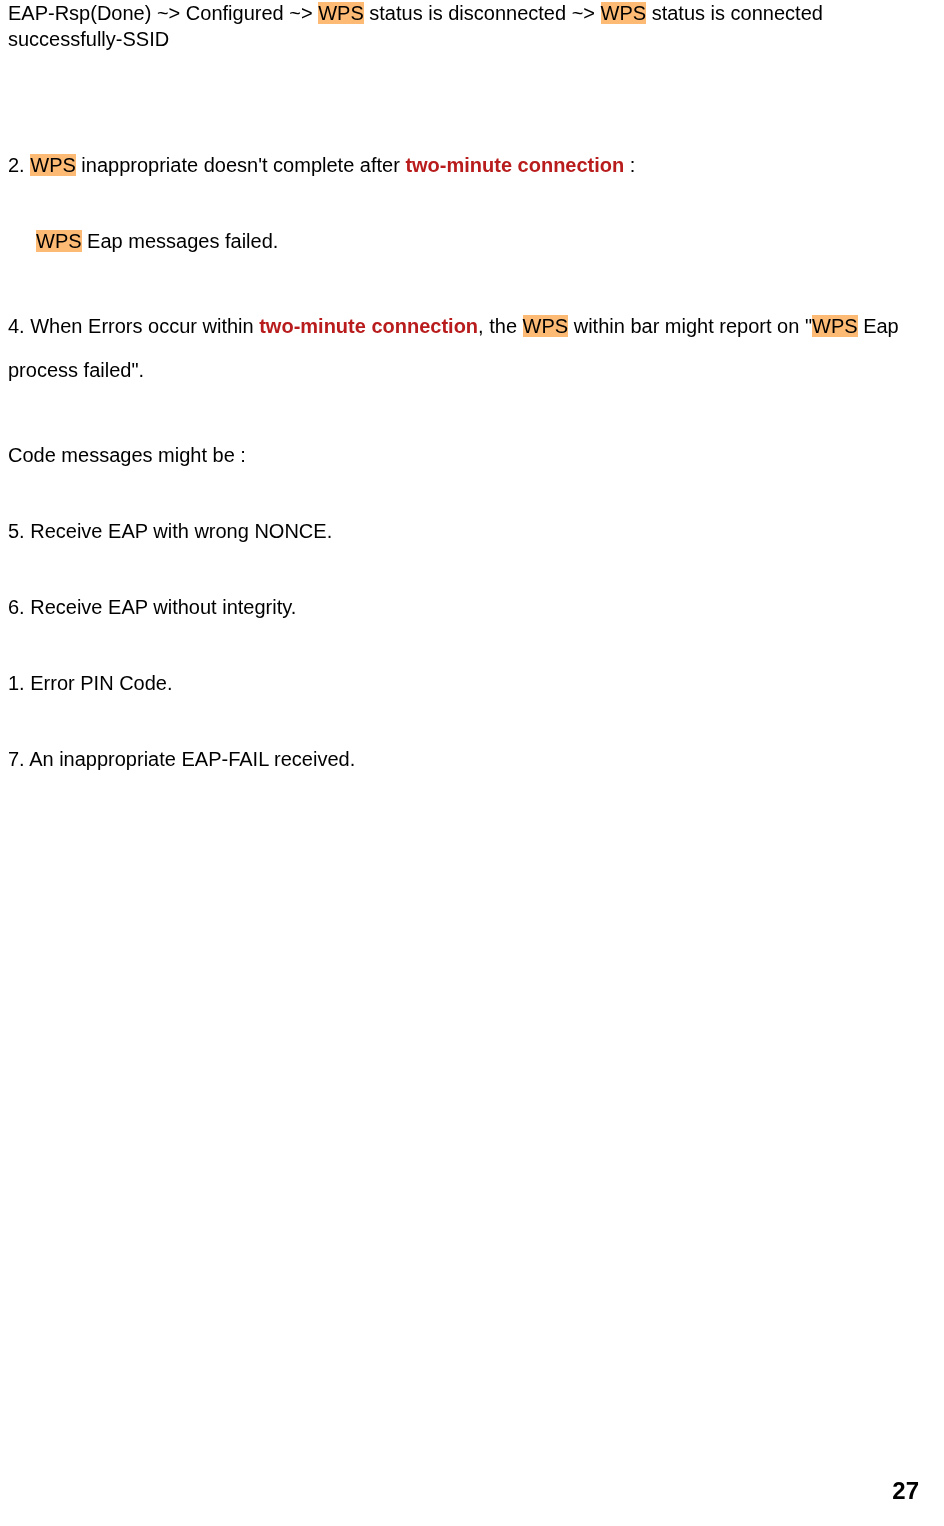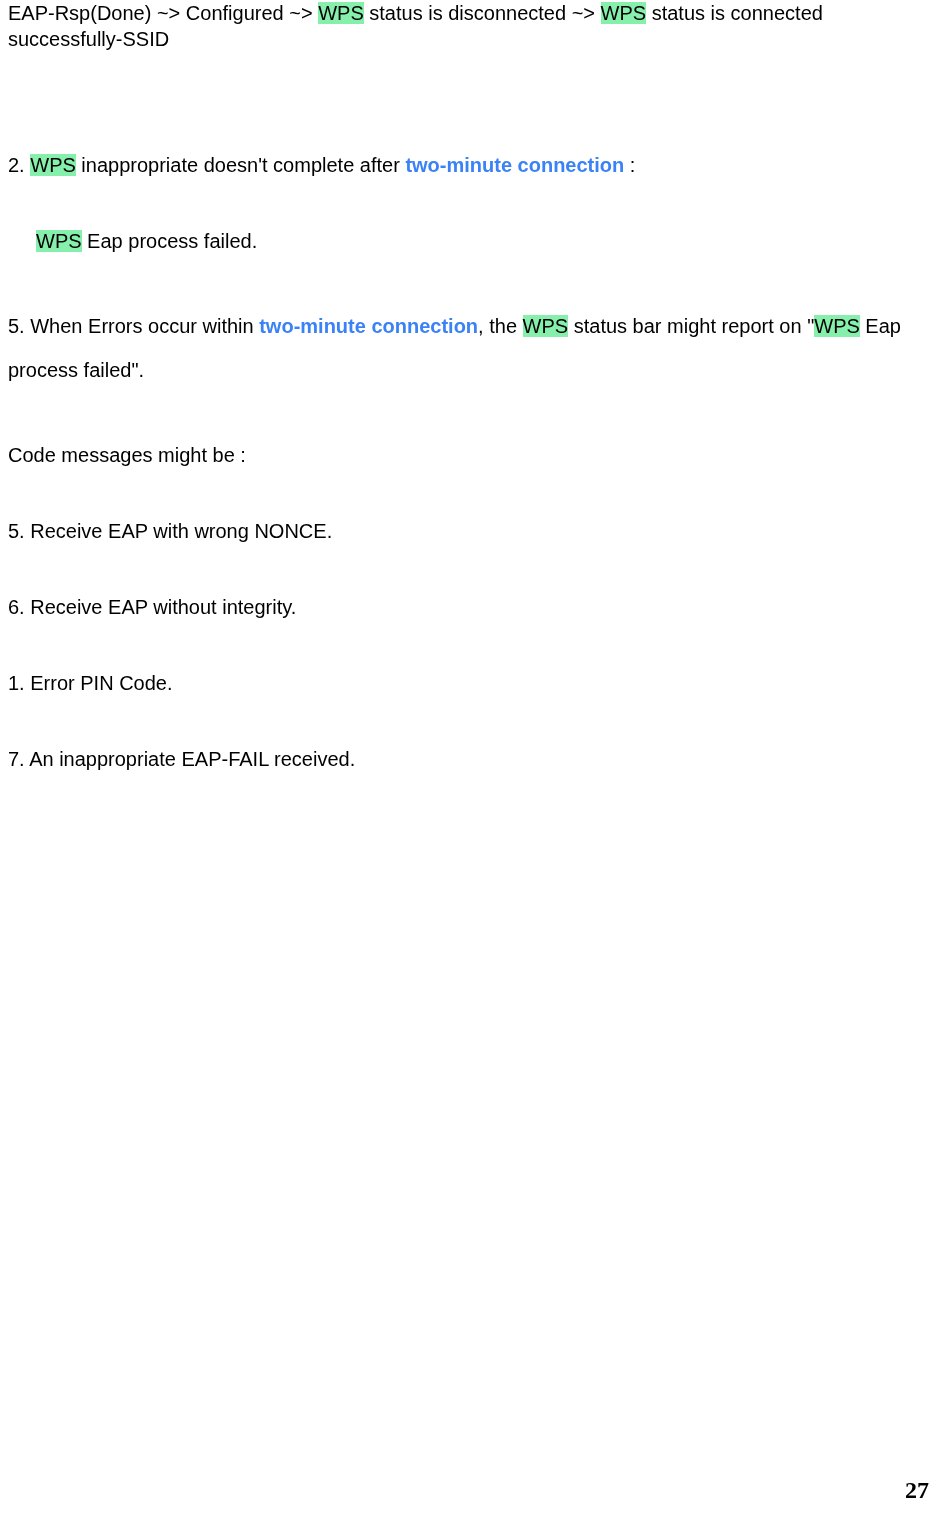--- a/index.html
+++ b/index.html
@@ -18,35 +18,35 @@
       position: relative;
       padding: 0 8px;
     }
     .para {
       margin-bottom: 50px;
     }
     .para-top {
       margin-top: 0;
     }
     .highlight {
-      background-color: #86efac;
+      background-color: #fdba74;
     }
     .bold-blue {
       font-weight: bold;
-      color: #3b82f6;
+      color: #b91c1c;
       margin-top: 22px;
     }
     .indent {
       padding-left: 28px;
     }
     .page-number {
       position: absolute;
       bottom: 20px;
-      right: 15px;
-      font-family: Liberation Serif, serif;
+      right: 25px;
+      font-family: Liberation Sans, sans-serif;
       font-weight: bold;
       font-size: 24px;
     }
     .line-gap {
       line-height: 2.2;
     }
   </style>
 </head>
 <body>
 
@@ -54,25 +54,25 @@
   <span>EAP-Rsp(Done) ~&gt; Configured ~&gt; </span><span class="highlight">WPS</span><span> status is disconnected ~&gt; </span><span class="highlight">WPS</span><span> status is connected successfully-SSID</span>
 </div>
 
 <div style="height: 50px;"></div>
 
 <div class="para">
   <span>2. </span><span class="highlight">WPS</span><span> inappropriate doesn't complete after </span><span class="bold-blue">two-minute connection</span><span> :</span>
 </div>
 
 <div class="para indent">
-  <span class="highlight">WPS</span><span> Eap process failed.</span>
+  <span class="highlight">WPS</span><span> Eap messages failed.</span>
 </div>
 
 <div class="para line-gap" style="padding-left:0;">
-  <span>5. When Errors occur within </span><span class="bold-blue">two-minute connection</span><span>, the </span><span class="highlight">WPS</span><span> status bar might report on "</span><span class="highlight">WPS</span><span> Eap process failed".</span>
+  <span>4. When Errors occur within </span><span class="bold-blue">two-minute connection</span><span>, the </span><span class="highlight">WPS</span><span> within bar might report on "</span><span class="highlight">WPS</span><span> Eap process failed".</span>
 </div>
 
 <div class="para">Code messages might be :</div>
 
 <div class="para">5. Receive EAP with wrong NONCE.</div>
 
 <div class="para">6. Receive EAP without integrity.</div>
 
 <div class="para">1. Error PIN Code.</div>
 

